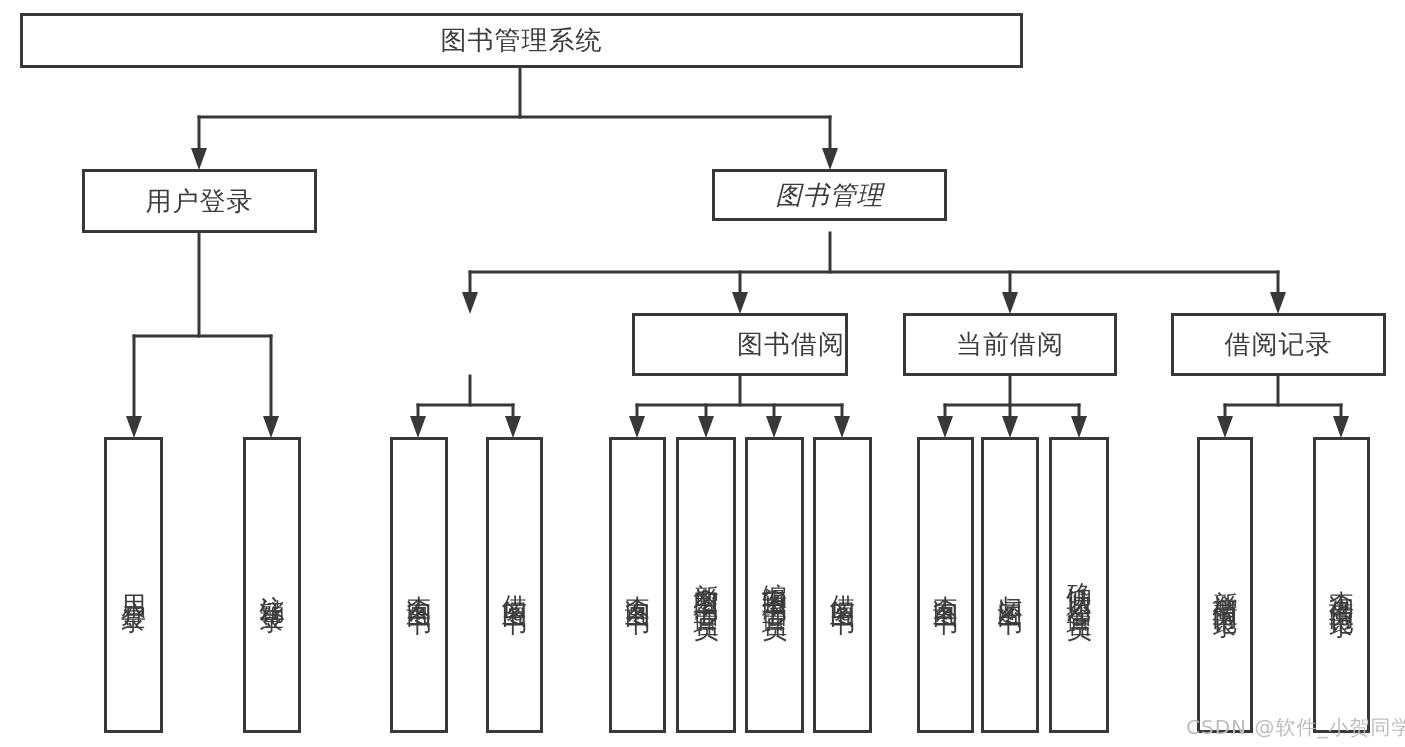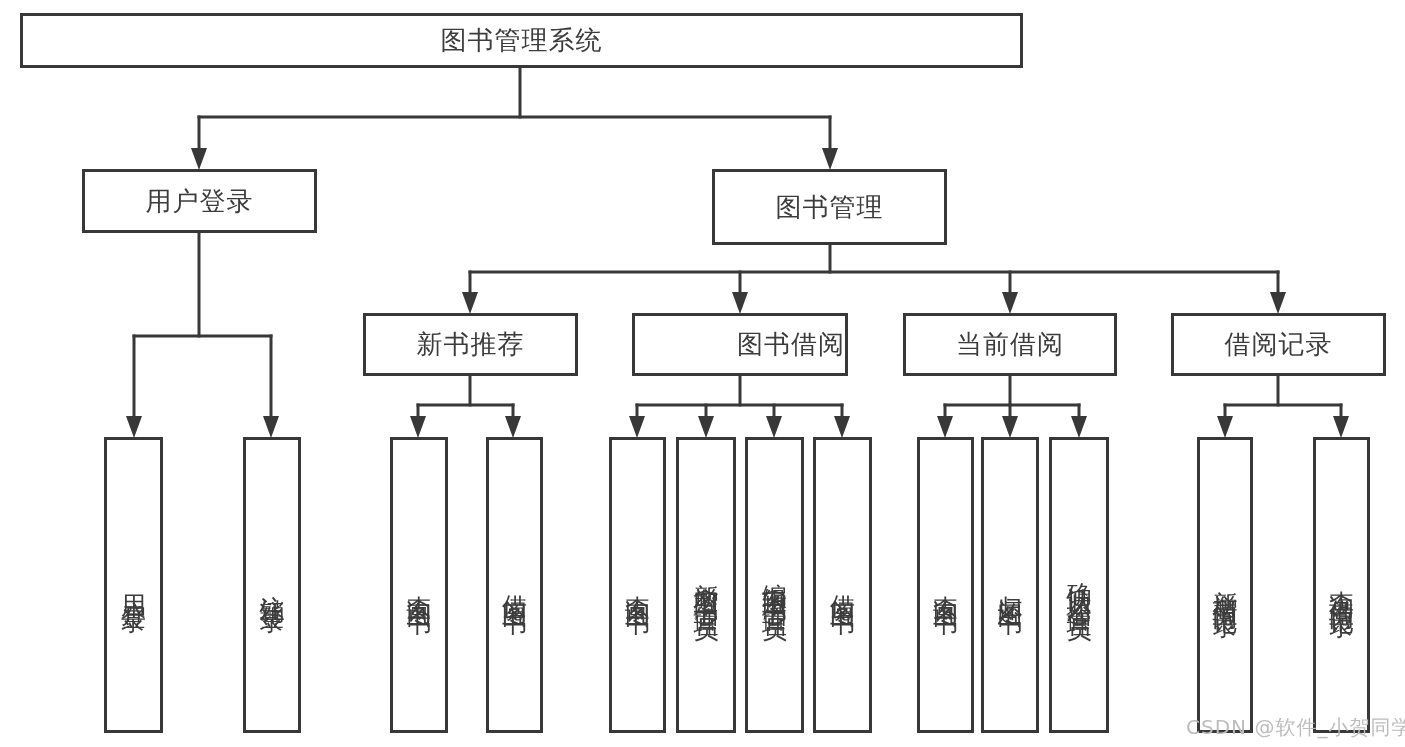--- a/index.html
+++ b/index.html
@@ -126,27 +126,24 @@
     </g>
   </svg>
 
   <div class="box hbox" style="left:20px; top:13px; width:1003px; height:55px;">
     <span class="lbl">图书管理系统</span>
   </div>
 
   <div class="box hbox" style="left:82px; top:169px; width:235px; height:64px;">
     <span class="lbl">用户登录</span>
   </div>
-  <div class="box hbox" style="left:712px; top:169px; width:235px; height:76px;">
+  <div class="box hbox" style="left:712px; top:169px; width:235px; height:52px;font-style:italic;">
     <span class="lbl">图书管理</span>
   </div>
 
-  <div class="box hbox" style="left:363px; top:313px; width:215px; height:63px;">
-    <span class="lbl">新书推荐</span>
-  </div>
   <div class="box hbox" style="left:632px; top:313px; width:216px; height:63px;justify-content:flex-end;">
     <span class="lbl">图书借阅</span>
   </div>
   <div class="box hbox" style="left:1171px; top:313px; width:215px; height:63px;">
     <span class="lbl">借阅记录</span>
   </div>
   <div class="box hbox" style="left:903px; top:313px; width:214px; height:63px;">
     <span class="lbl">当前借阅</span>
   </div>
 

